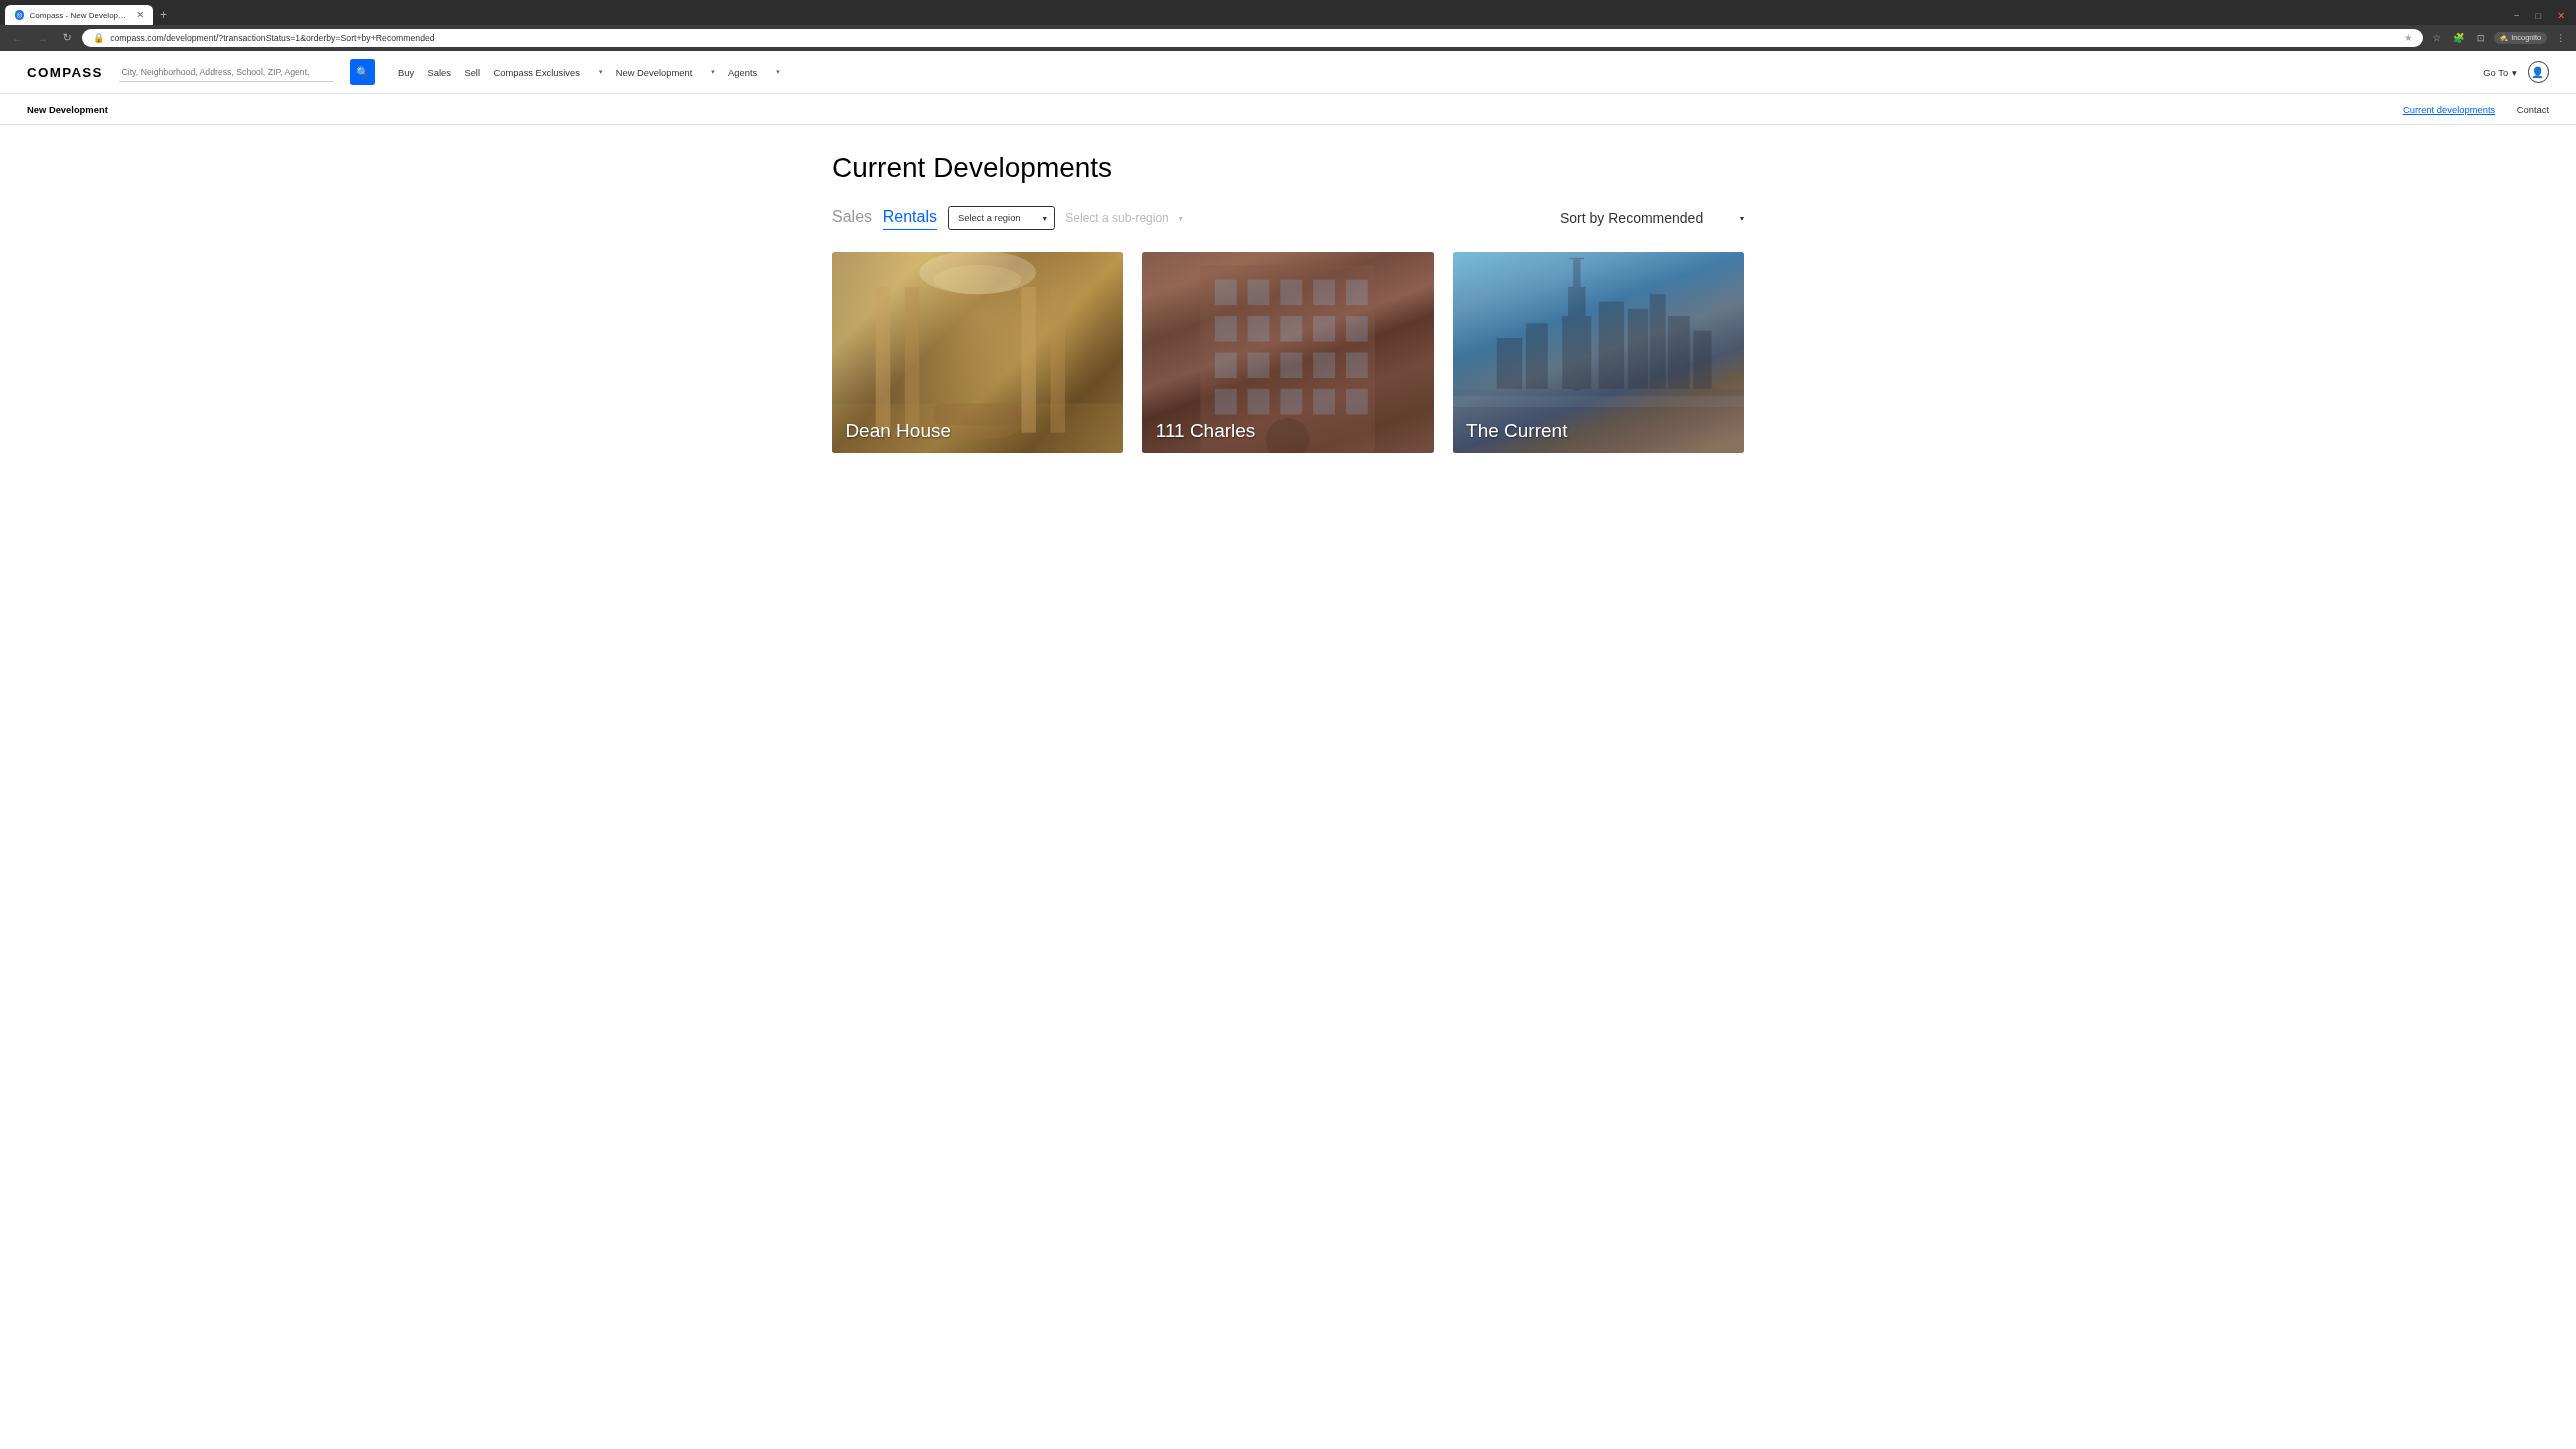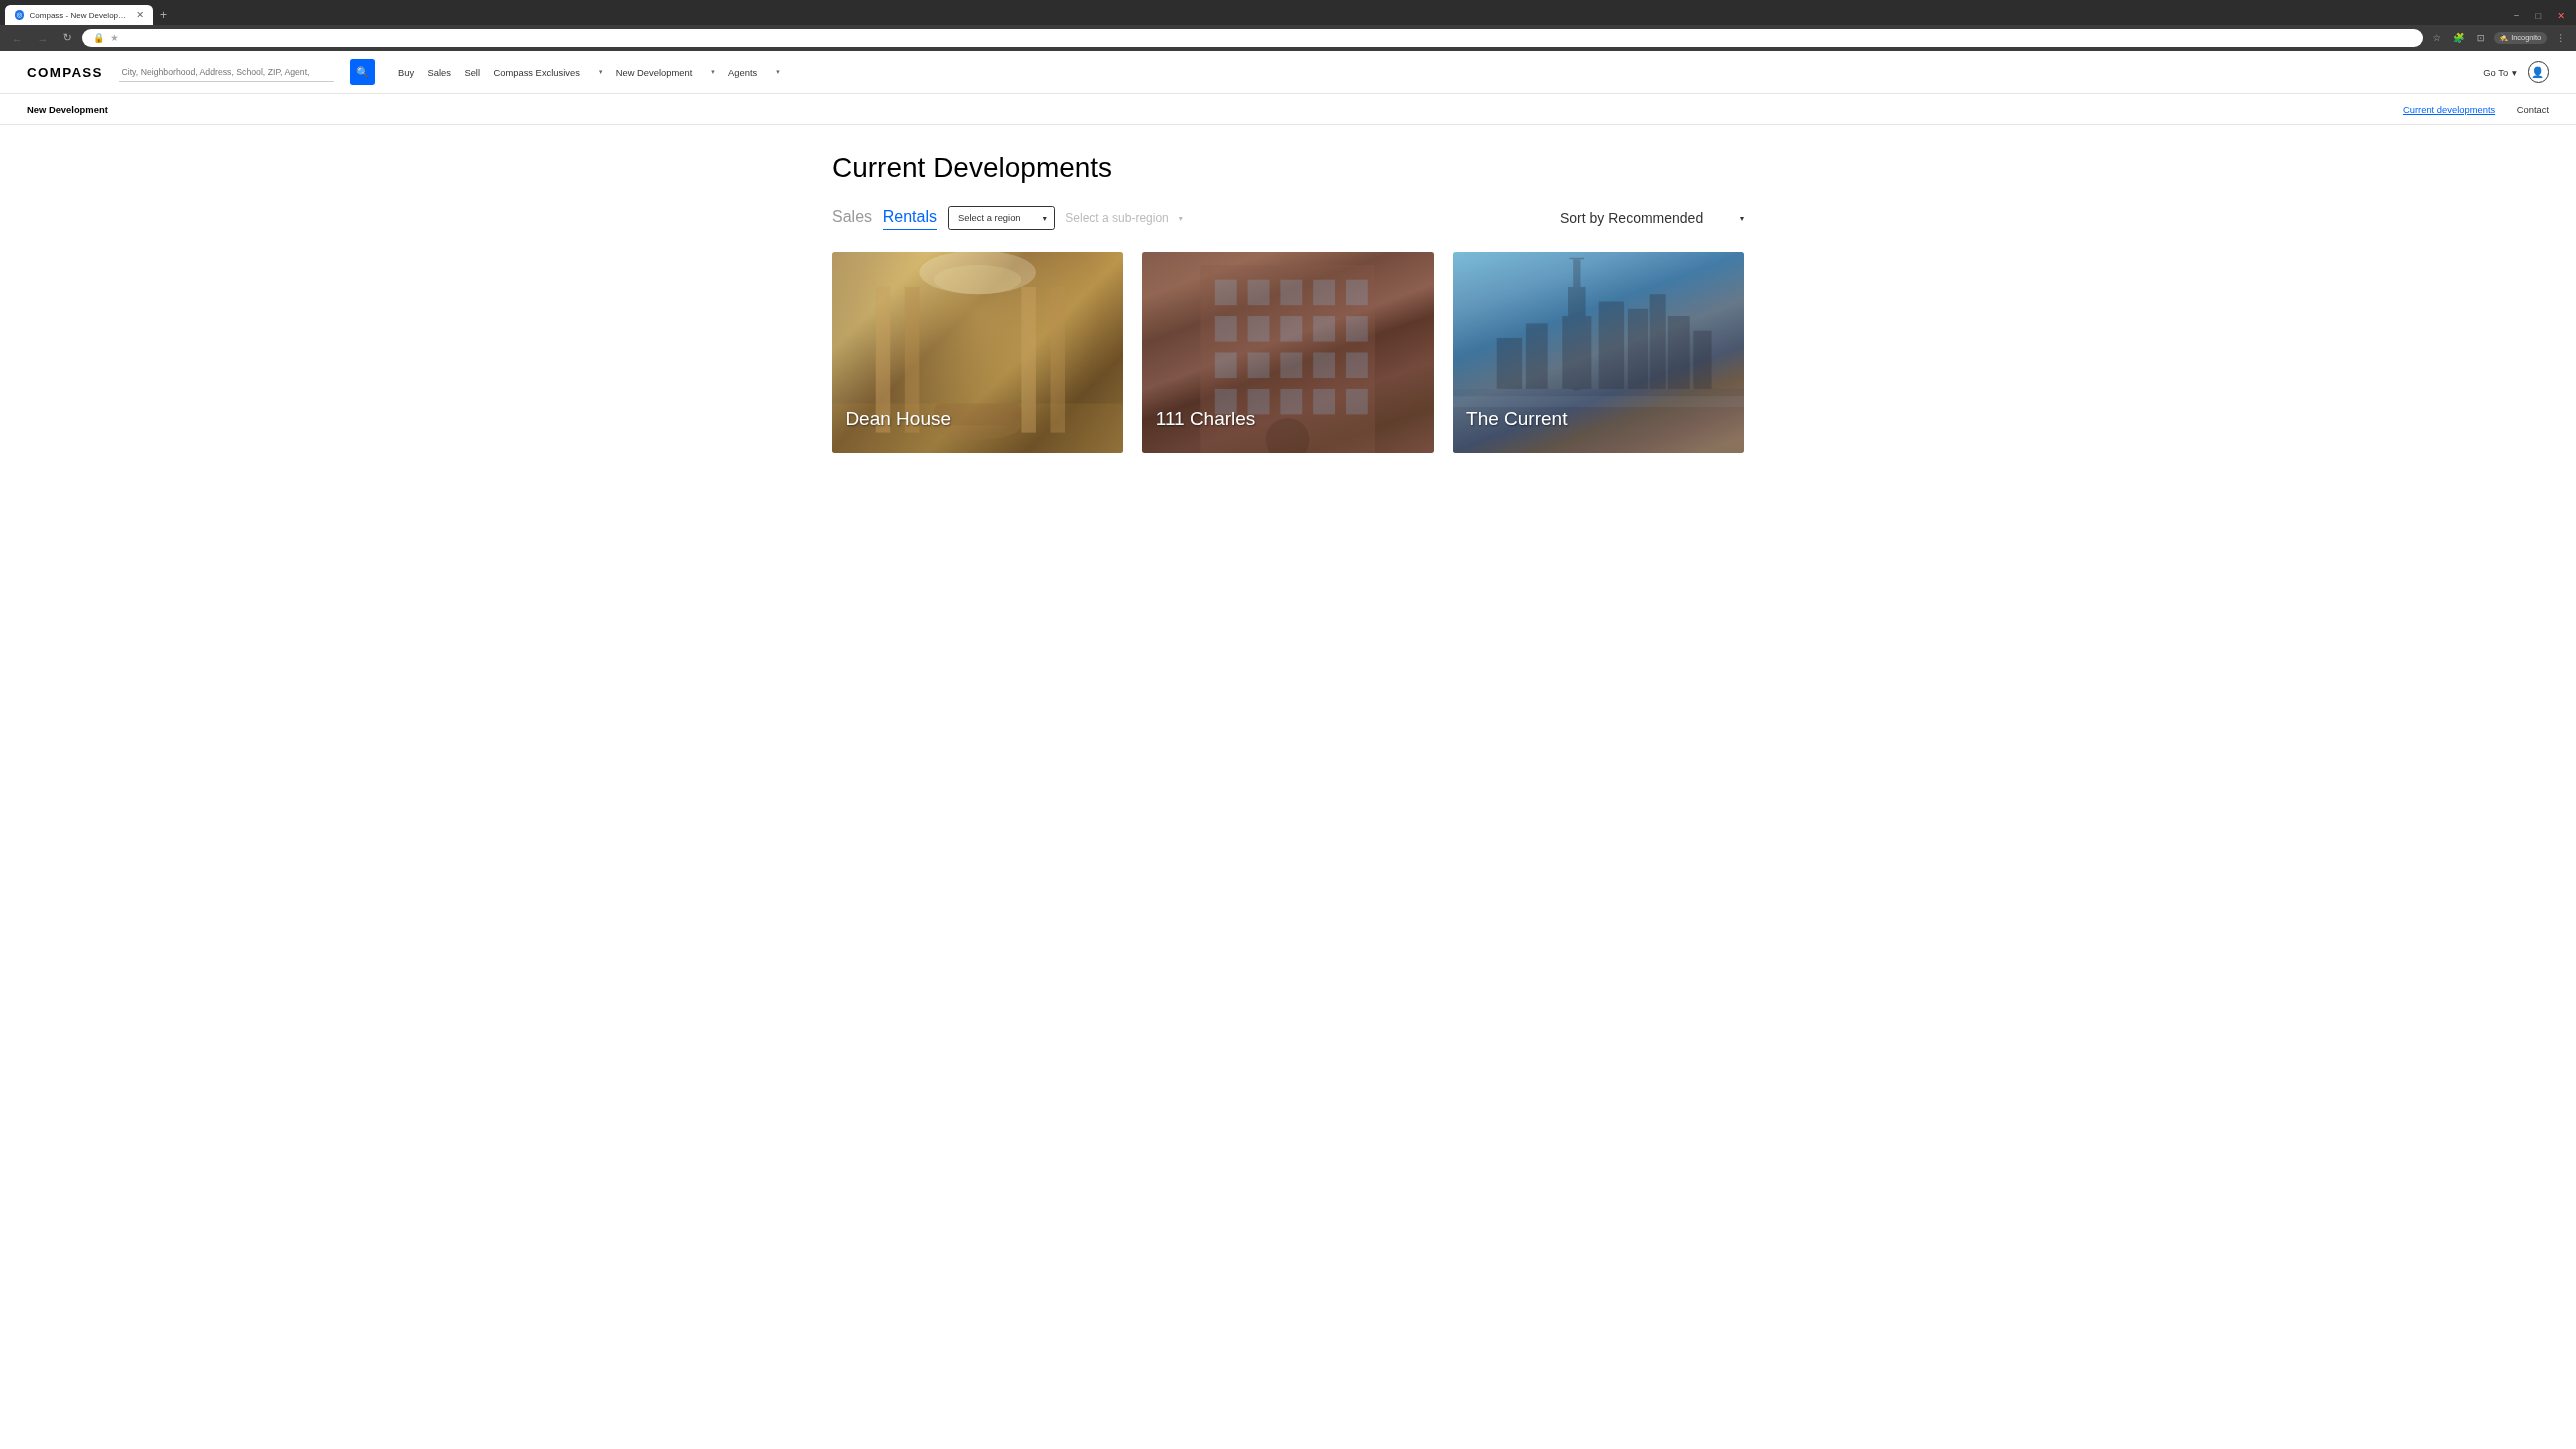--- a/index.html
+++ b/index.html
@@ -61,21 +61,21 @@
     .sub-select-wrapper { position: relative; display: inline-block; }
     .sub-select-wrapper::after { content: '▾'; position: absolute; right: 2.7px; top: 50%; transform: translateY(-50%); pointer-events: none; color: #bbb; font-size: 8px; }
     .sort-select { margin-left: auto; border: none; background: none; font-size: 14px; color: #333; cursor: pointer; appearance: none; -webkit-appearance: none; padding-right: 16px; }
     .sort-wrapper { position: relative; display: inline-block; margin-left: auto; }
     .sort-wrapper::after { content: '▾'; position: absolute; right: 0; top: 50%; transform: translateY(-50%); pointer-events: none; color: #333; font-size: 8px; }
 
     
     .cards-grid { display: grid; grid-template-columns: repeat(3, 1fr); gap: 19px; }
     .property-card { border-radius: 2.7px; overflow: hidden; cursor: pointer; position: relative; }
     .card-img-placeholder { width: 100%; height: 201px; position: relative; overflow: hidden; }
-    .card-title { position: absolute; bottom: 23px; left: 13.4px; color: #fff; font-size: 19px; font-weight: 500; text-shadow: 0.7px 0.7px 2px rgba(0,0,0,0.5); }
+    .card-title { position: absolute; bottom: 11px; left: 13.4px; color: #fff; font-size: 19px; font-weight: 500; text-shadow: 0.7px 0.7px 2px rgba(0,0,0,0.5); }
 
     
     .card-img-1 {
       background: linear-gradient(135deg, #c8a96e 0%, #e8c87a 20%, #a07840 40%, #d4a855 60%, #8a6530 80%, #c49a50 100%);
       position: relative;
     }
     .card-img-1::before {
       content: '';
       position: absolute;
       inset: 0;
@@ -122,20 +122,21 @@
       <button class="win-btn" style="color:#ff5f5f;">✕</button>
     </div>
   </div>
 
   <div class="browser-toolbar">
     <button class="nav-btn disabled">←</button>
     <button class="nav-btn disabled">→</button>
     <button class="nav-btn">↻</button>
     <div class="address-bar">
       <span style="color:#aaa; font-size:9.4px;">🔒</span>
+      <span class="address-bar-url">compass.com/development/?transactionStatus=1&amp;orderby=Sort+by+Recommended</span>
       <span style="color:#aaa; font-size:9.4px;">★</span>
     </div>
     <div class="browser-actions">
       <button class="browser-action-btn">☆</button>
       <button class="browser-action-btn">🧩</button>
       <button class="browser-action-btn">⊡</button>
       <div class="incognito-badge">
         <span>🕵</span>
         <span>Incognito</span>
       </div>

